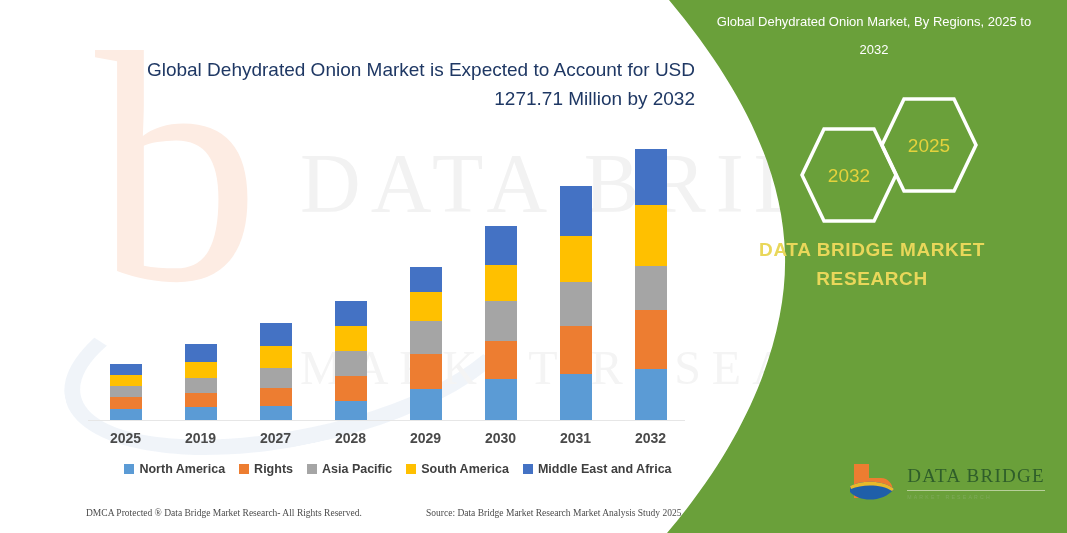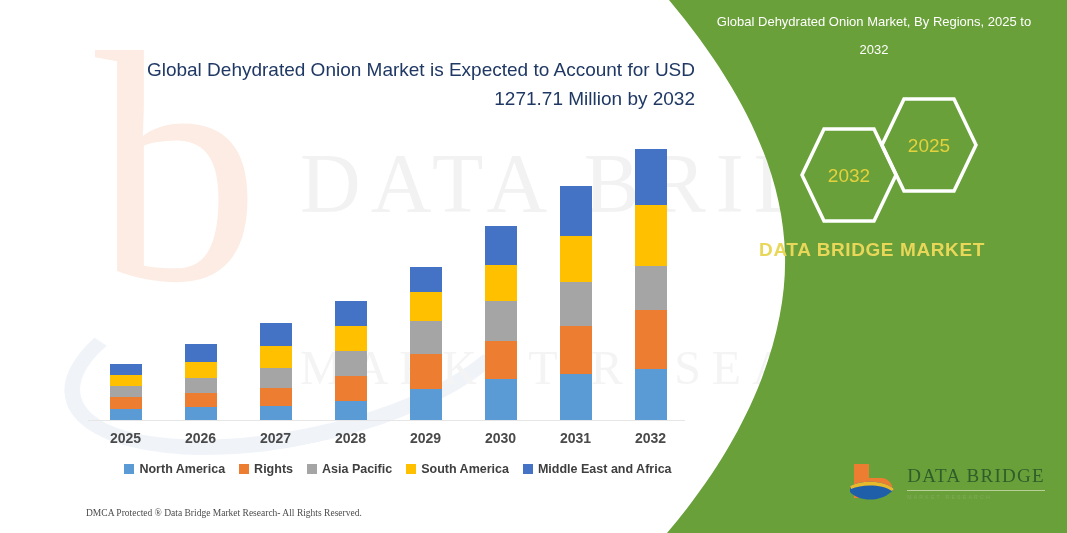--- a/index.html
+++ b/index.html
@@ -183,21 +183,21 @@
           <div class="seg" style="height: 61px; background: rgb(255, 192, 0);"></div>
           <div class="seg" style="height: 44px; background: rgb(165, 165, 165);"></div>
           <div class="seg" style="height: 59px; background: rgb(237, 125, 49);"></div>
           <div class="seg" style="height: 52px; background: rgb(91, 155, 213);"></div>
         </div>
       </div>
     </div>
   <div class="axis-line"></div>
   <div class="xlabels" id="xlabels">
       <div class="xlabel">2025</div>
-      <div class="xlabel">2026</div>
+      <div class="xlabel">2019</div>
       <div class="xlabel">2027</div>
       <div class="xlabel">2028</div>
       <div class="xlabel">2029</div>
       <div class="xlabel">2030</div>
       <div class="xlabel">2031</div>
       <div class="xlabel">2032</div>
     </div>
 
   <div class="legend" id="legend">
       <div class="legend-item">
@@ -217,20 +217,21 @@
         <span class="legend-label">South America</span>
       </div>
       <div class="legend-item">
         <span class="legend-swatch" style="background: rgb(68, 114, 196);"></span>
         <span class="legend-label">Middle East and Africa</span>
       </div>
     </div>
 
   <div class="footer">
     <span class="f-left">DMCA Protected ® Data Bridge Market Research- All Rights Reserved.</span>
+    <span class="f-right">Source: Data Bridge Market Research  Market Analysis Study 2025</span>
   </div>
 
   <div class="green-panel"></div>
   <div class="panel-inner">
     <div class="panel-title">Global Dehydrated Onion Market, By Regions, 2025 to 2032</div>
 
     <div class="hexwrap">
       <div class="hex" style="left:102px; top:0;">
         <svg width="100" height="100" viewBox="0 0 100 100" aria-hidden="true">
           <polygon points="25,4 75,4 97,50 75,96 25,96 3,50" fill="none" stroke="#ffffff" stroke-width="3.5"></polygon>
@@ -240,20 +241,21 @@
       <div class="hex" style="left:22px; top:30px;">
         <svg width="100" height="100" viewBox="0 0 100 100" aria-hidden="true">
           <polygon points="25,4 75,4 97,50 75,96 25,96 3,50" fill="none" stroke="#ffffff" stroke-width="3.5"></polygon>
         </svg>
         <div class="hex-label" style="top:40px;">2032</div>
       </div>
     </div>
 
     <div class="brand-name">
       <div>DATA BRIDGE MARKET</div>
+      <div>RESEARCH</div>
     </div>
 
     <div class="logo">
       <div class="logo-mark">
         <svg width="52" height="50" viewBox="0 0 52 50" aria-hidden="true">
           <path d="M8 6 L23 6 L23 20 L35 20 C42 20 47 26 47 33 L39 33 C39 28 36 26 32 26 L23 26 L23 40 L8 40 Z" fill="#ED7D31"></path>
           <path d="M4 28 C16 22 38 22 48 31 C38 44 14 45 4 34 Z" fill="#1F5FA9"></path>
           <path d="M4 28 C16 22 38 22 48 31 L46 33 C36 26 16 26 5 31 Z" fill="#E8B92A"></path>
         </svg>
       </div>

